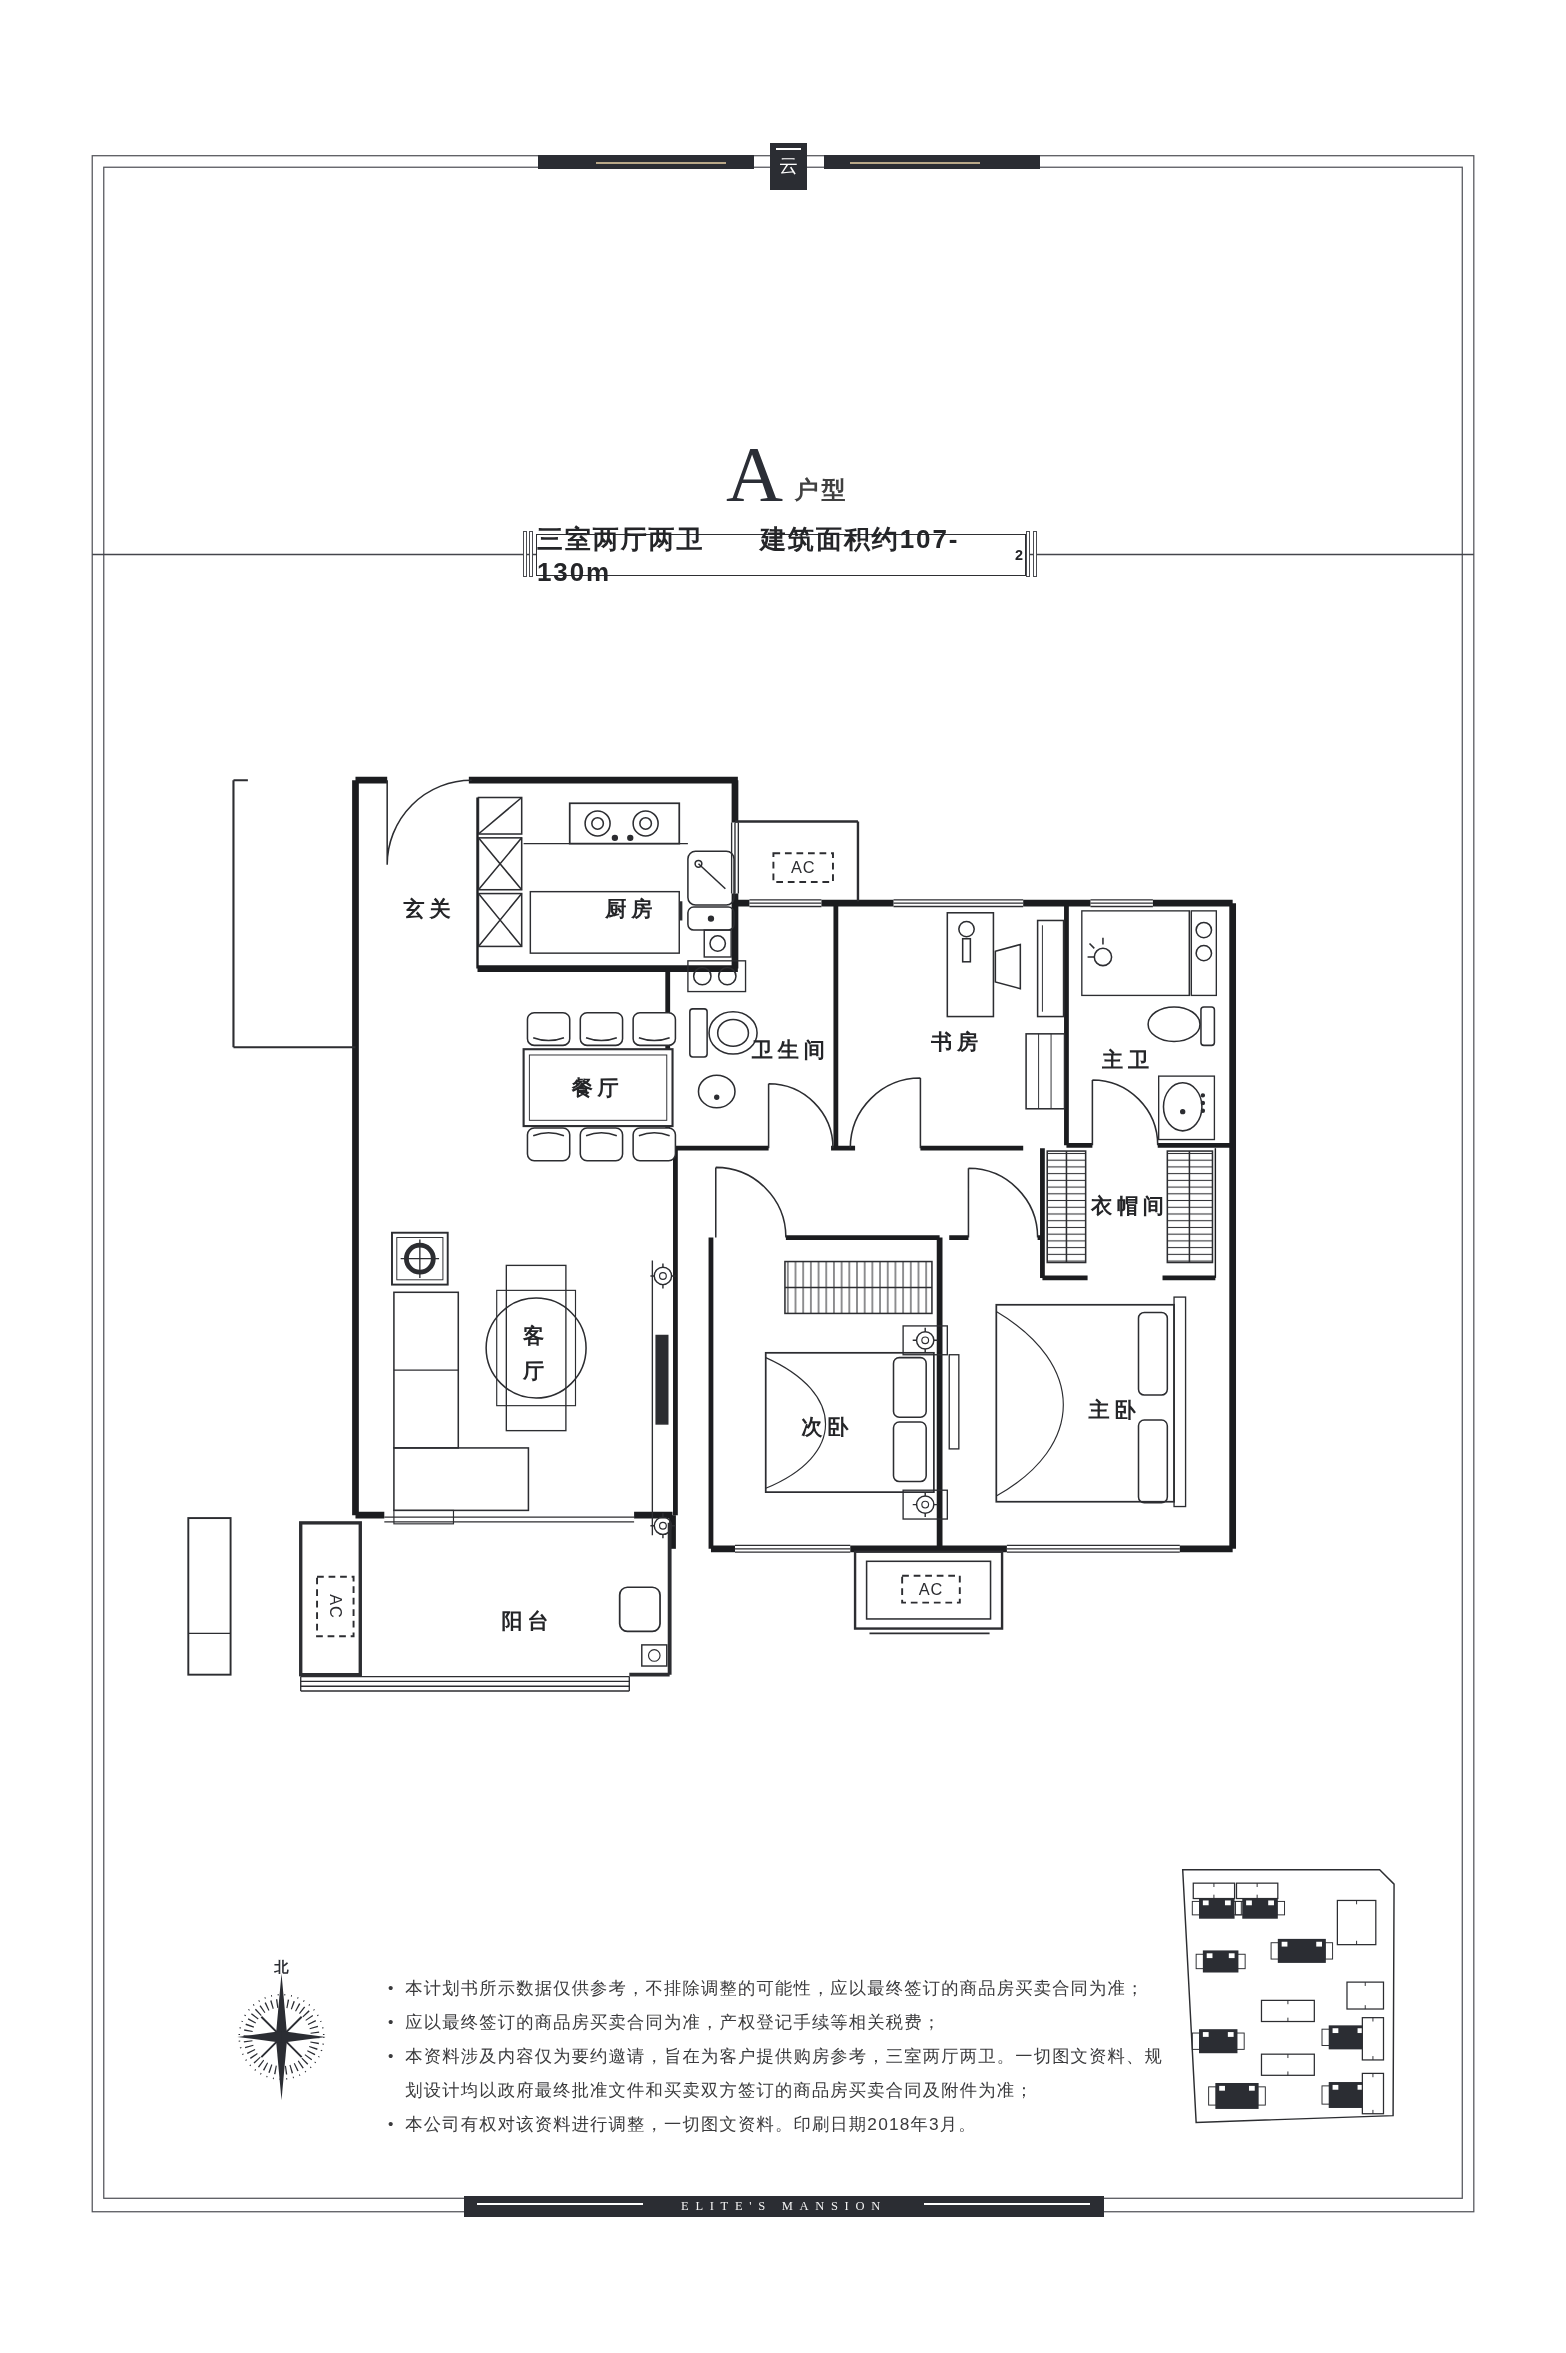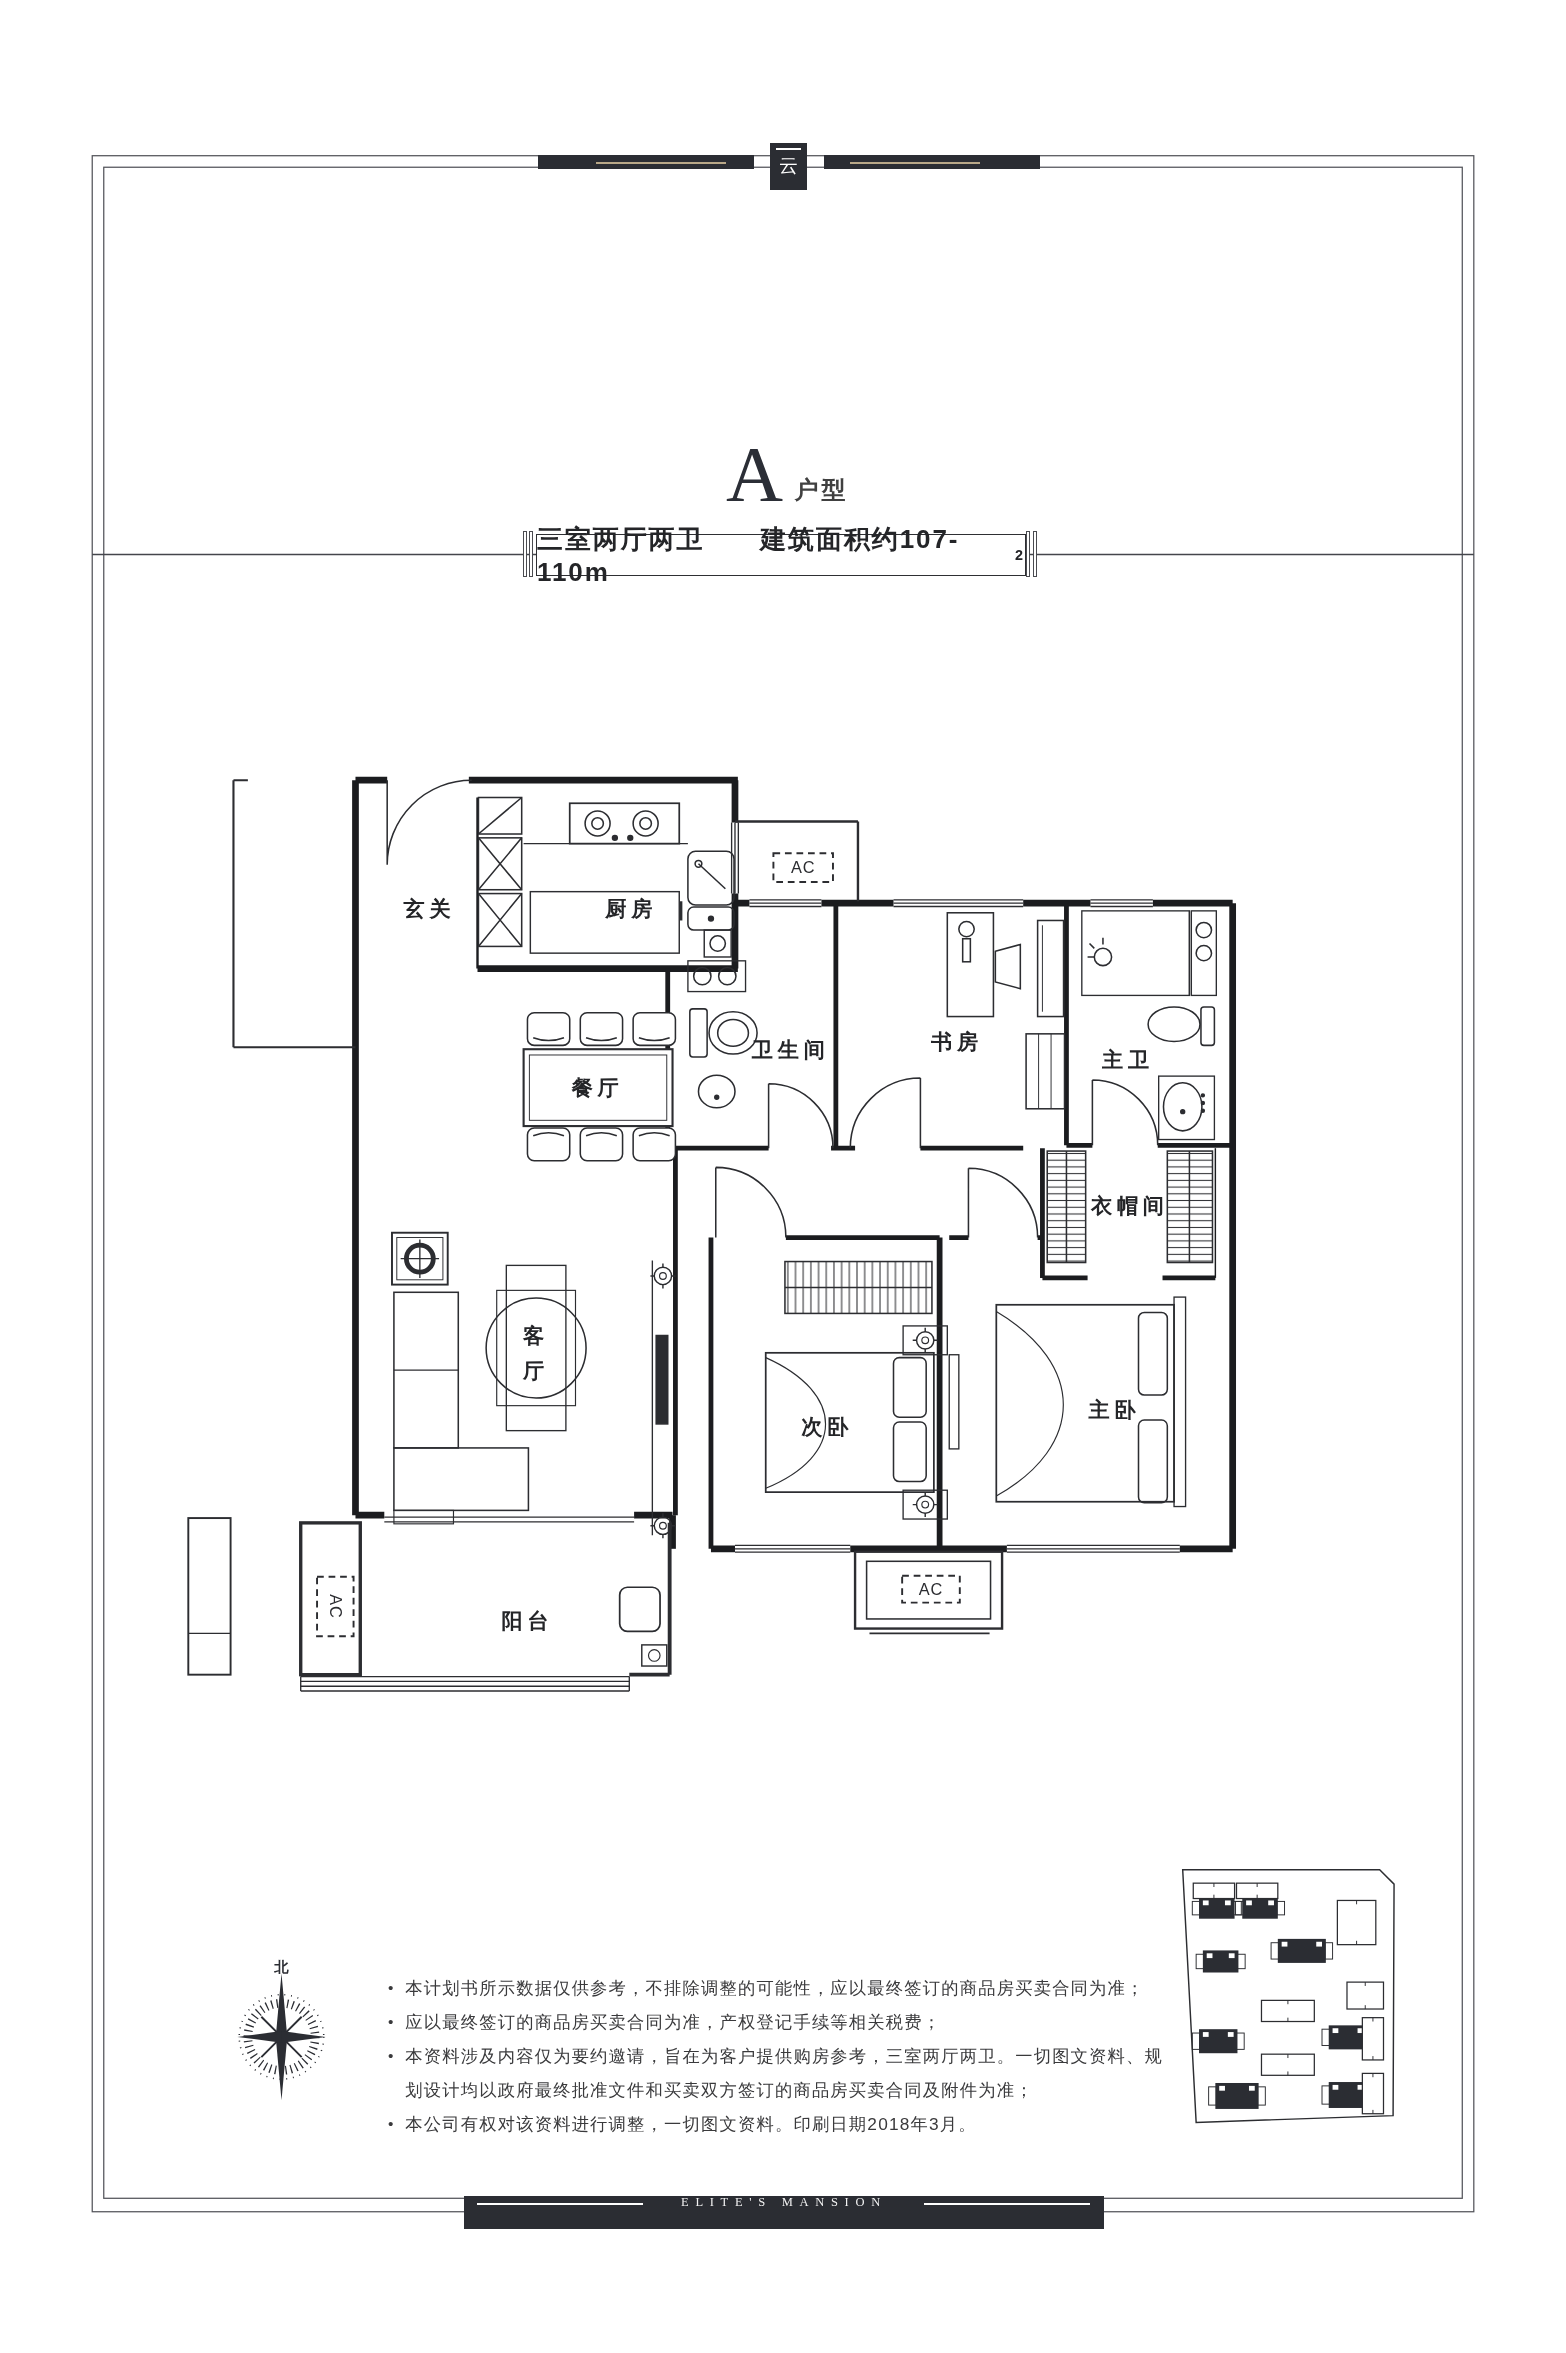--- a/index.html
+++ b/index.html
@@ -24,22 +24,22 @@
             font-size:26px;font-weight:700;letter-spacing:1.9px;color:#242528;}
   .spec-box sup{font-size:14.4px;vertical-align:super;line-height:0;}
   .spec-tick{position:absolute;top:531px;width:3.8px;height:46px;border:1.4px solid #4a4b50;background:#fff;box-sizing:border-box;}
   
   .disclaimer{position:absolute;left:388px;top:1971px;width:786px;font-size:17.3px;line-height:34px;
               color:#3a3a3c;font-weight:500;letter-spacing:1.2px;}
   .disclaimer .item{display:flex;}
   .disclaimer .dot{width:17.3px;flex:0 0 17.3px;font-size:15.4px;}
   .disclaimer .body{flex:1;}
   
-  .footer-band{position:absolute;left:464px;top:2196px;width:640px;height:33px;background:#2b2d33;
-               display:flex;justify-content:center;}
+  .footer-band{position:absolute;left:464px;top:2196px;width:640px;height:21px;background:#2b2d33;
+               display:flex;align-items:center;justify-content:center;}
   .footer-band .brand{color:#f2f2f2;font-family:"Liberation Serif","DejaVu Serif",serif;
                       font-size:12.5px;letter-spacing:6.7px;line-height:1;}
   .fline{position:absolute;top:2203px;height:1.9px;background:#fff;z-index:3;}
 </style>
 </head>
 <body>
 
 <div class="page">
 
   <svg class="vec" viewBox="0 0 1631 2450">
@@ -415,21 +415,21 @@
     <div class="title">
       <span class="letter">A</span>
       <span class="suffix">户型</span>
     </div>
 
     <div class="spec-tick" style="left:523px;"></div>
     <div class="spec-tick" style="left:529px;"></div>
     <div class="spec-tick" style="left:1026px;"></div>
     <div class="spec-tick" style="left:1033px;"></div>
     <div class="spec-box">
-      <span>三室两厅两卫　　建筑面积约107-110m</span>
+      <span>三室两厅两卫　　建筑面积约107-130m</span>
         <sup>2</sup>
     </div>
 
     <div class="disclaimer" id="disclaimer">
         <div class="item">
           <span class="dot">•</span>
           <span class="body">本计划书所示数据仅供参考，不排除调整的可能性，应以最终签订的商品房买卖合同为准；</span>
         </div>
         <div class="item">
           <span class="dot">•</span>

